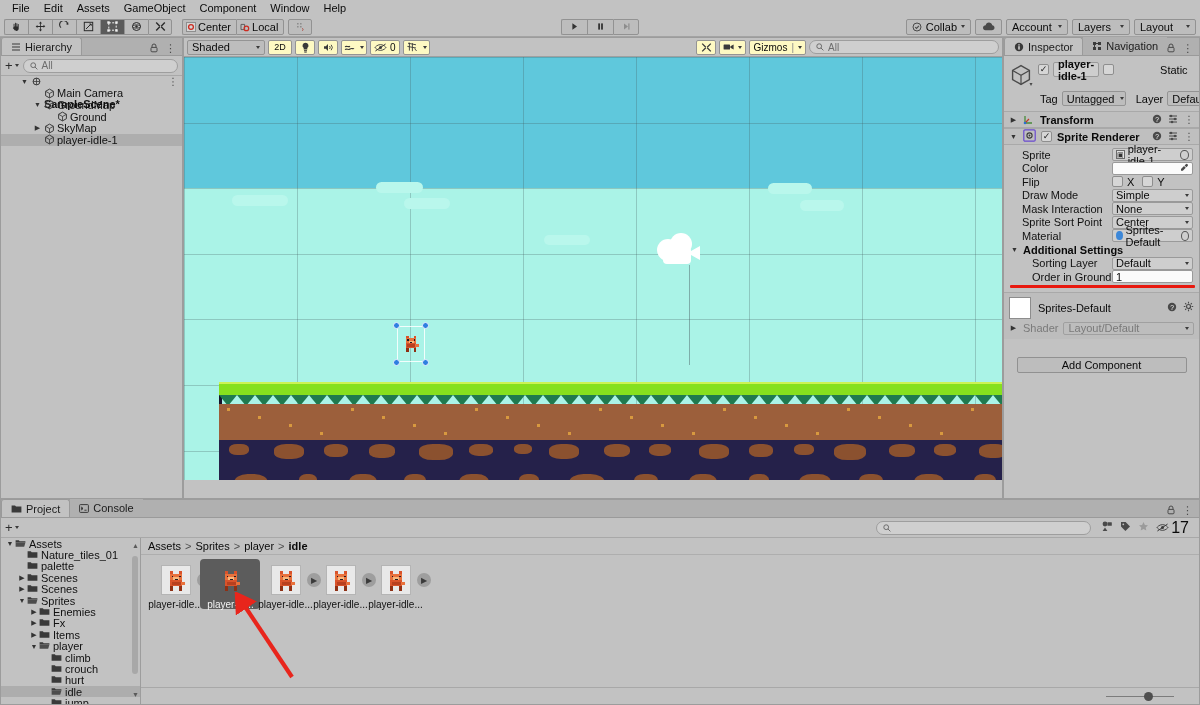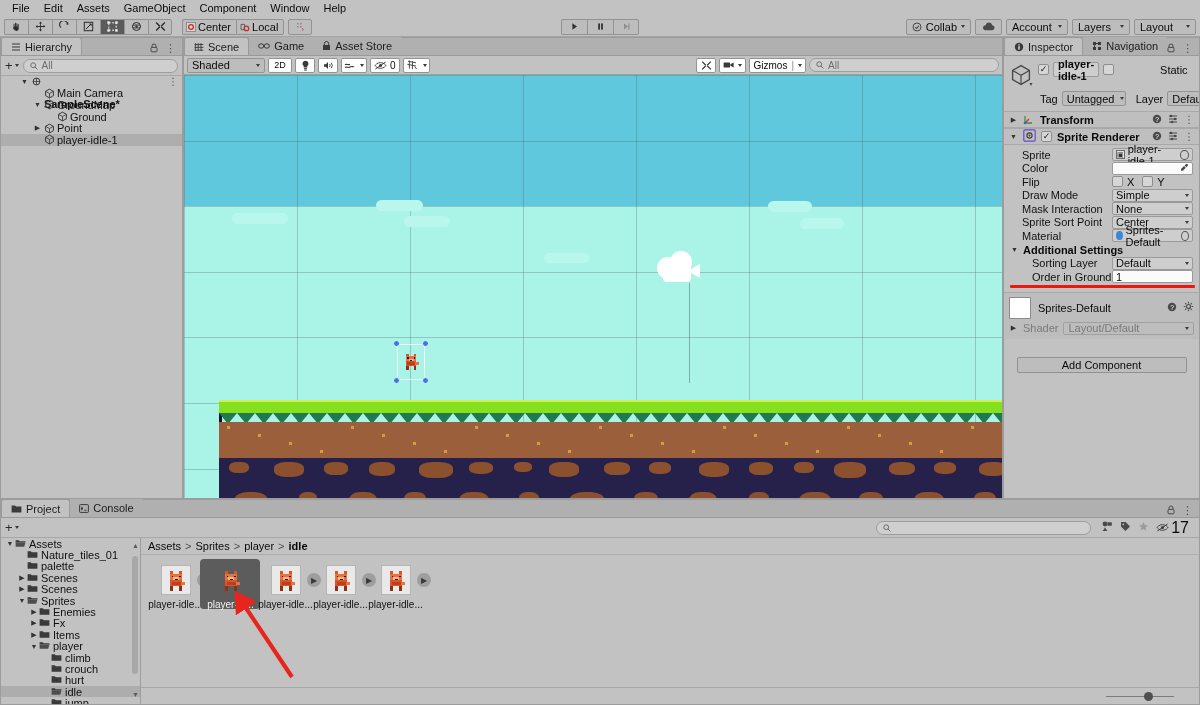--- a/index.html
+++ b/index.html
@@ -69,21 +69,21 @@
   .bold { font-weight:bold;margin-top:44px; }
   .hdots { margin-left:auto; color:#4e4e4e; font-size:10px; }
 
   
   #sceneview { left:183px; top:37px; width:820px; height:462px; }
   .sc-toolrow { height:19px; background:#c2c2c2; display:flex; align-items:center; gap:3px;
                 padding:0 3px; border-bottom:1px solid #a0a0a0; }
   .sc-drop { width:78px; height:15px; background:#bdbdbd; border:1px solid #949494; border-radius:2px;
              display:flex; align-items:center; padding:0 4px; font-size:11px; }
   .sc-drop .carat { margin-left:auto; }
-  .sbtn { height:15px; min-width:20px; background:#ffffff; border:1px solid #949494; border-radius:2px;
+  .sbtn { height:15px; min-width:20px; background:#fef9c3; border:1px solid #949494; border-radius:2px;
           display:flex; align-items:center; justify-content:center; gap:2px; padding:0 3px; font-size:10px; }
   .sc-search { flex:1; height:14px; background:#cfcfcf; border:1px solid #9e9e9e; border-radius:7px;
                display:flex; align-items:center; padding:0 6px; gap:4px; font-size:10px; color:#6d6d6d; }
   .viewport { position:relative; width:100%; height:calc(100% - 37px); overflow:hidden; background:#5fc8dc; }
   .sky-top { position:absolute; left:0; top:0; right:0; height:131px; background:#5fc8dc; }
   .sky-bot { position:absolute; left:0; top:131px; right:0; bottom:0; background:#aaf3e7; }
   .grid-v { position:absolute; top:0; bottom:0; width:1px; background:rgba(70,90,95,.28); }
   .grid-h { position:absolute; left:0; right:0; height:1px; background:rgba(70,90,95,.28); }
   .cloud { position:absolute; background:#b9f7ec; border-radius:7px; }
   .camgizmo { position:absolute; color:#fff; }
@@ -400,59 +400,37 @@
         </div>
         <div class="hrow">
           <span style="width:31px"></span>
           <span class="tw">▶</span>
           <span class="hicon">
             <svg width="11" height="11" viewBox="0 0 11 11">
               <path d="M5.5 1.1l3.9 2.2v4.4L5.5 9.9 1.6 7.7V3.3z" fill="none" stroke="#3a3a3a" stroke-width="1"></path>
               <path d="M1.6 3.3l3.9 2.2 3.9-2.2M5.5 5.5v4.4" fill="none" stroke="#3a3a3a" stroke-width=".85"></path>
             </svg>
           </span>
-          <span class="">Point</span>
+          <span class="">SkyMap</span>
         </div>
         <div class="hrow sel">
           <span style="width:31px"></span>
           <span class="tw"></span>
           <span class="hicon">
             <svg width="11" height="11" viewBox="0 0 11 11">
               <path d="M5.5 1.1l3.9 2.2v4.4L5.5 9.9 1.6 7.7V3.3z" fill="none" stroke="#3a3a3a" stroke-width="1"></path>
               <path d="M1.6 3.3l3.9 2.2 3.9-2.2M5.5 5.5v4.4" fill="none" stroke="#3a3a3a" stroke-width=".85"></path>
             </svg>
           </span>
           <span class="">player-idle-1</span>
         </div>
       </div>
   </div>
 
   <div class="panel" id="sceneview">
-    <div class="tabrow">
-      <div class="tab sel">
-        <svg width="10" height="10" viewBox="0 0 10 10">
-            <path d="M1.4 1v8M4.2 1v8M7 1v8M0.6 2.6h8.8M0.6 5.4h8.8M0.6 8.2h8.8" stroke="#3a3a3a" stroke-width=".9"></path>
-          </svg>
-        <span>Scene</span>
-      </div>
-      <div class="tab">
-        <svg width="12" height="8" viewBox="0 0 12 8">
-            <ellipse cx="3.2" cy="4" rx="2.6" ry="2.2" fill="none" stroke="#3a3a3a" stroke-width="1"></ellipse>
-            <ellipse cx="8.8" cy="4" rx="2.6" ry="2.2" fill="none" stroke="#3a3a3a" stroke-width="1"></ellipse>
-          </svg>
-        <span>Game</span>
-      </div>
-      <div class="tab">
-        <svg width="9" height="10" viewBox="0 0 9 10">
-            <path d="M2.4 4V2.6a2.1 2.1 0 014.2 0V4" fill="none" stroke="#3a3a3a" stroke-width="1"></path>
-            <rect x="1" y="4" width="7" height="5" rx="0.6" fill="#3a3a3a"></rect>
-          </svg>
-        <span>Asset Store</span>
-      </div>
-    </div>
 
     <div class="sc-toolrow">
       <div class="sc-drop">
         <span>Shaded</span>
         <span class="carat sm"></span>
       </div>
       <div class="sbtn" style="width:24px">
         <span style="font-size:9px">2D</span>
       </div>
       <div class="sbtn">

